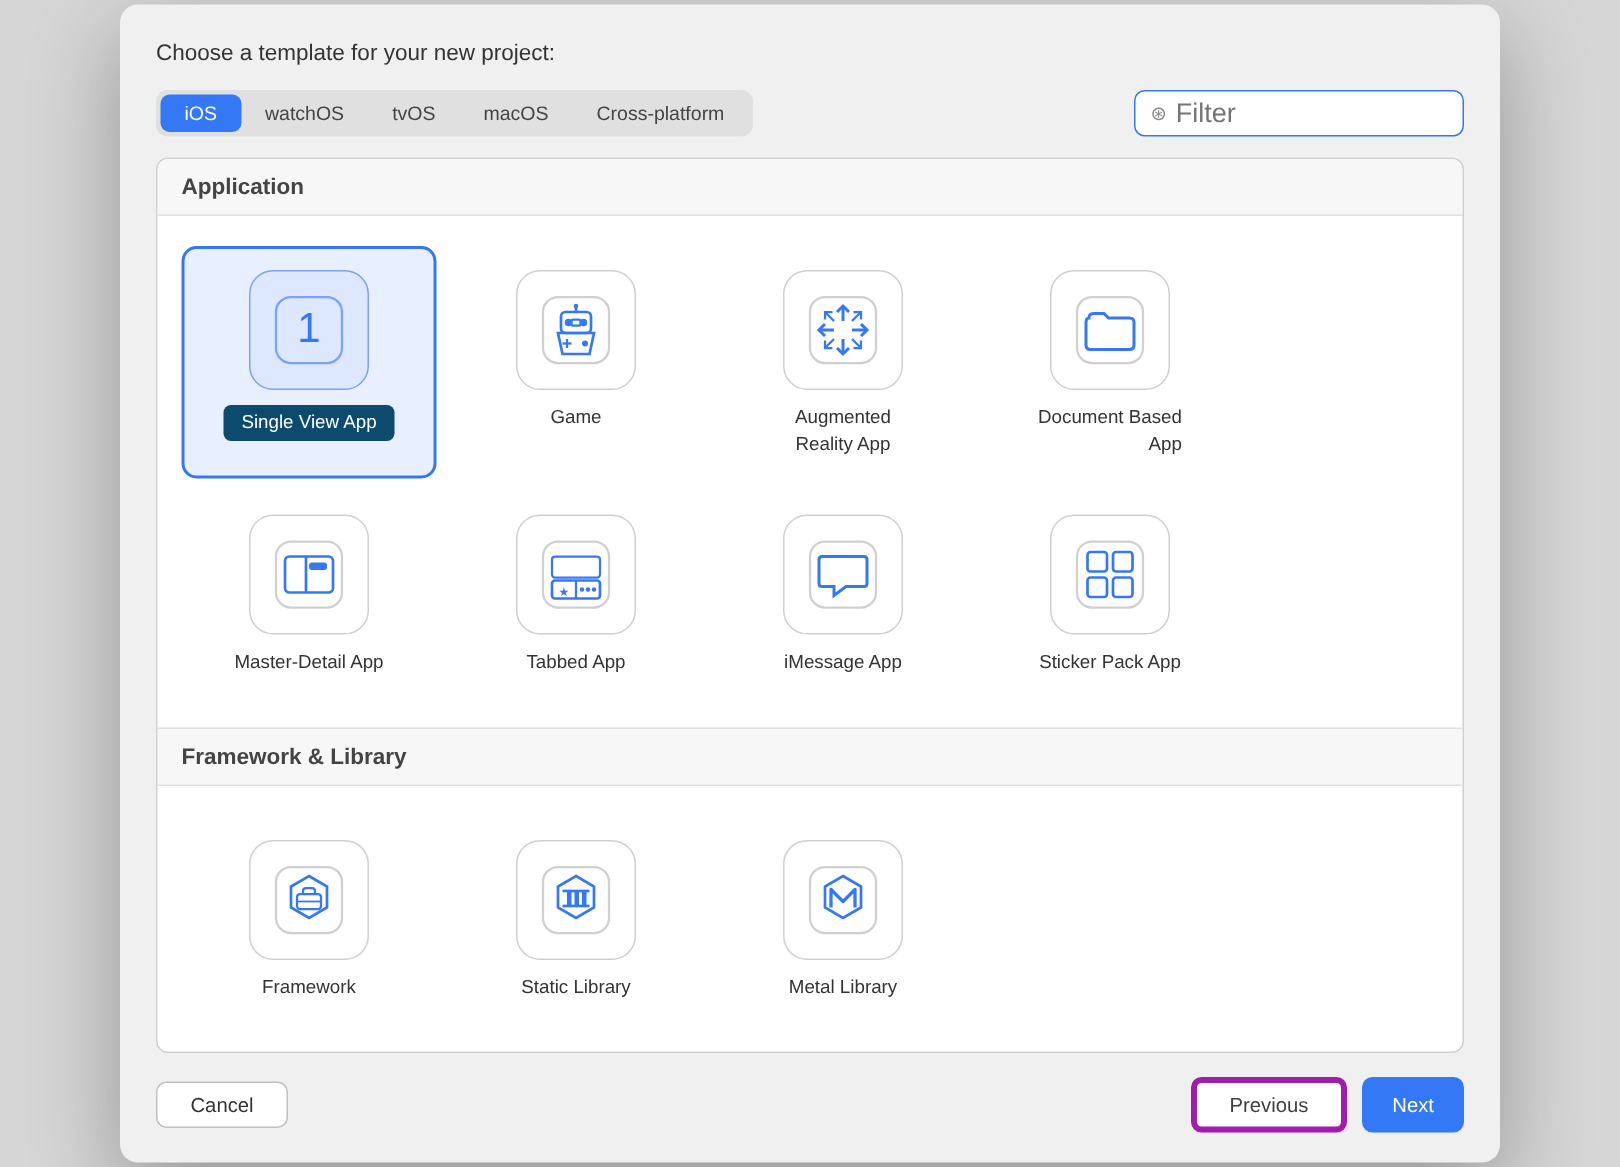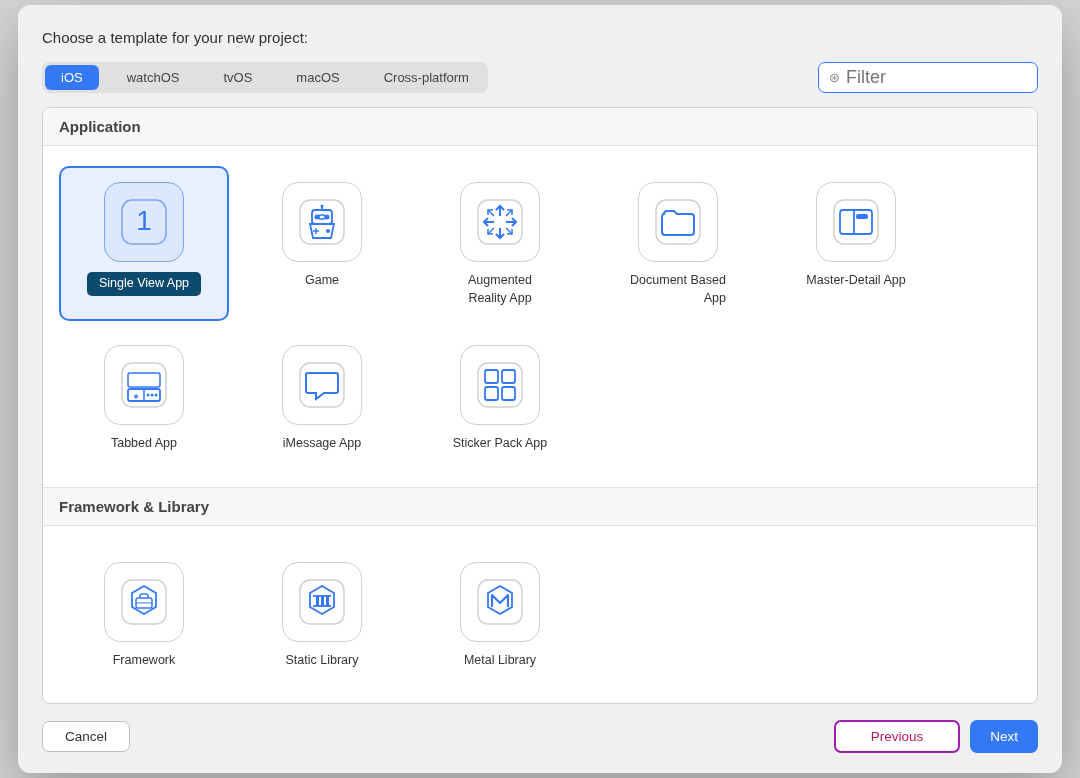--- a/index.html
+++ b/index.html
@@ -9,39 +9,39 @@
       display: flex;
       align-items: center;
       justify-content: center;
       min-height: 100vh;
       width: 1080px;
       height: 778px;
     }
     .dialog {
       background: #f0f0f0;
       border-radius: 12px;
-      width: 1044px;
+      width: 920px;
       padding: 24px 24px 20px 24px;
       box-shadow: 0 20px 60px rgba(0,0,0,0.3);
     }
     .dialog-title {
       font-size: 15px;
       font-weight: 400;
       color: #333;
       margin-bottom: 16px;
     }
     .tabs-and-filter {
       display: flex;
       align-items: center;
       justify-content: space-between;
       margin-bottom: 14px;
     }
     .tabs {
       display: flex;
-      gap: 12px;
+      gap: 0;
       background: #e0e0e0;
       border-radius: 8px;
       padding: 3px;
     }
     .tab {
       padding: 5px 16px;
       border-radius: 6px;
       font-size: 13px;
       cursor: pointer;
       color: #444;
@@ -155,27 +155,27 @@
       background: white;
       font-size: 13.5px;
       cursor: pointer;
       color: #333;
     }
     .nav-buttons {
       display: flex;
       gap: 10px;
     }
     .prev-btn {
-      padding: 7px 35px;
+      padding: 7px 22px;
       border-radius: 7px;
-      border: 2px solid #a21caf;
+      border: 4px solid #a21caf;
       background: white;
       font-size: 13.5px;
       cursor: pointer;
-      color: #be185d;
+      color: #404040;
     }
     .next-btn {
       padding: 7px 20px;
       border-radius: 7px;
       border: none;
       background: #3478f6;
       font-size: 13.5px;
       cursor: pointer;
       color: white;
       font-weight: 500;

